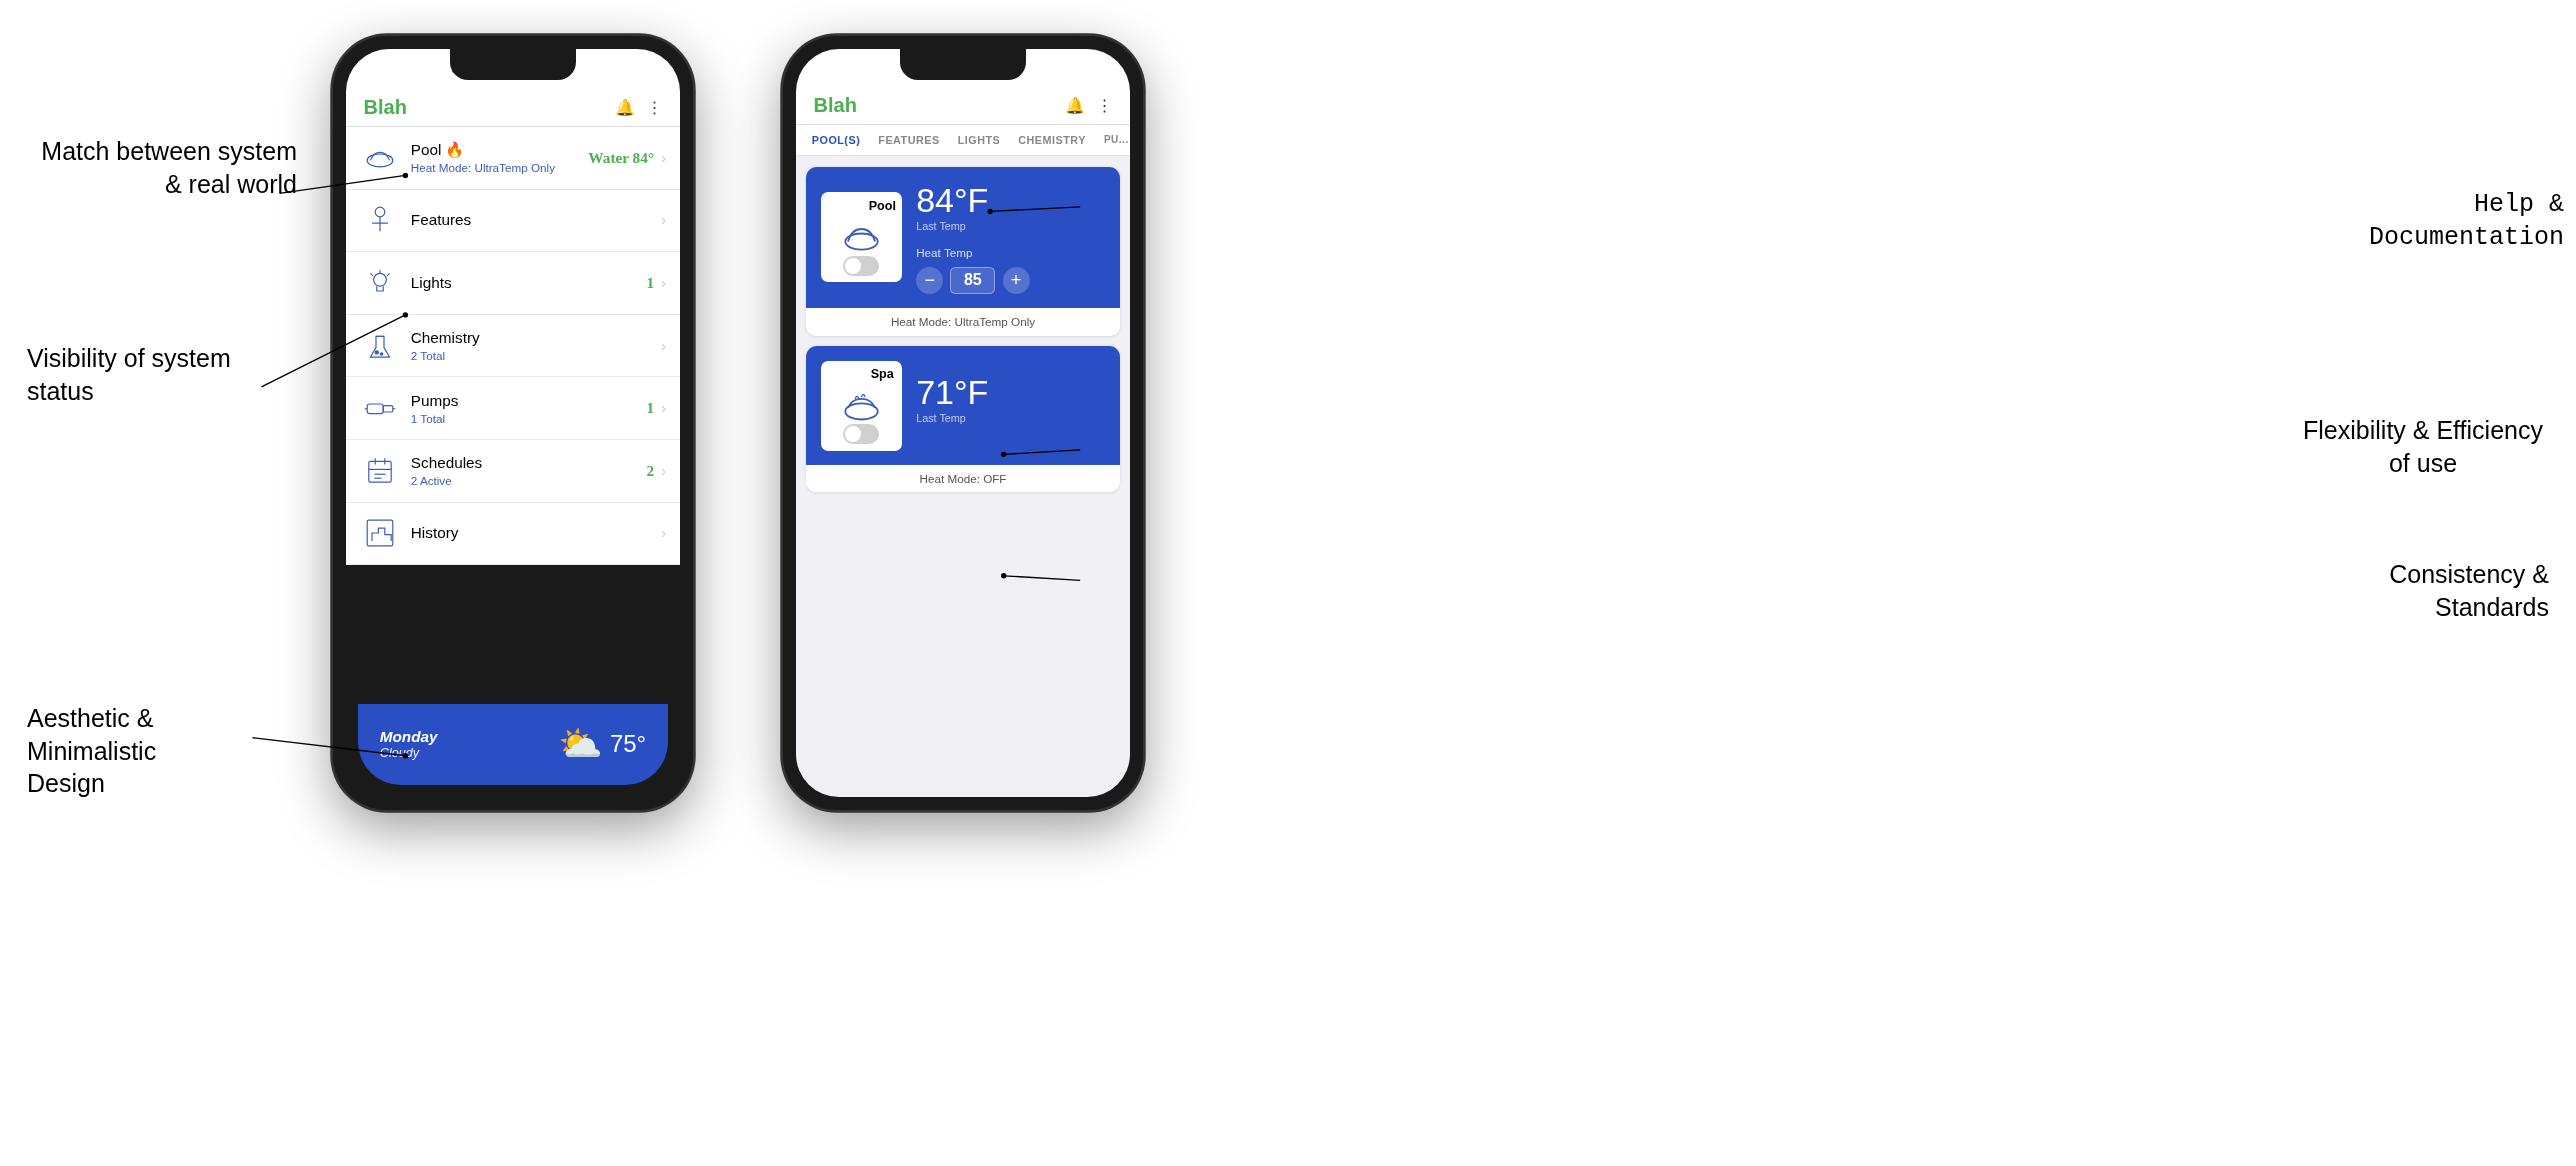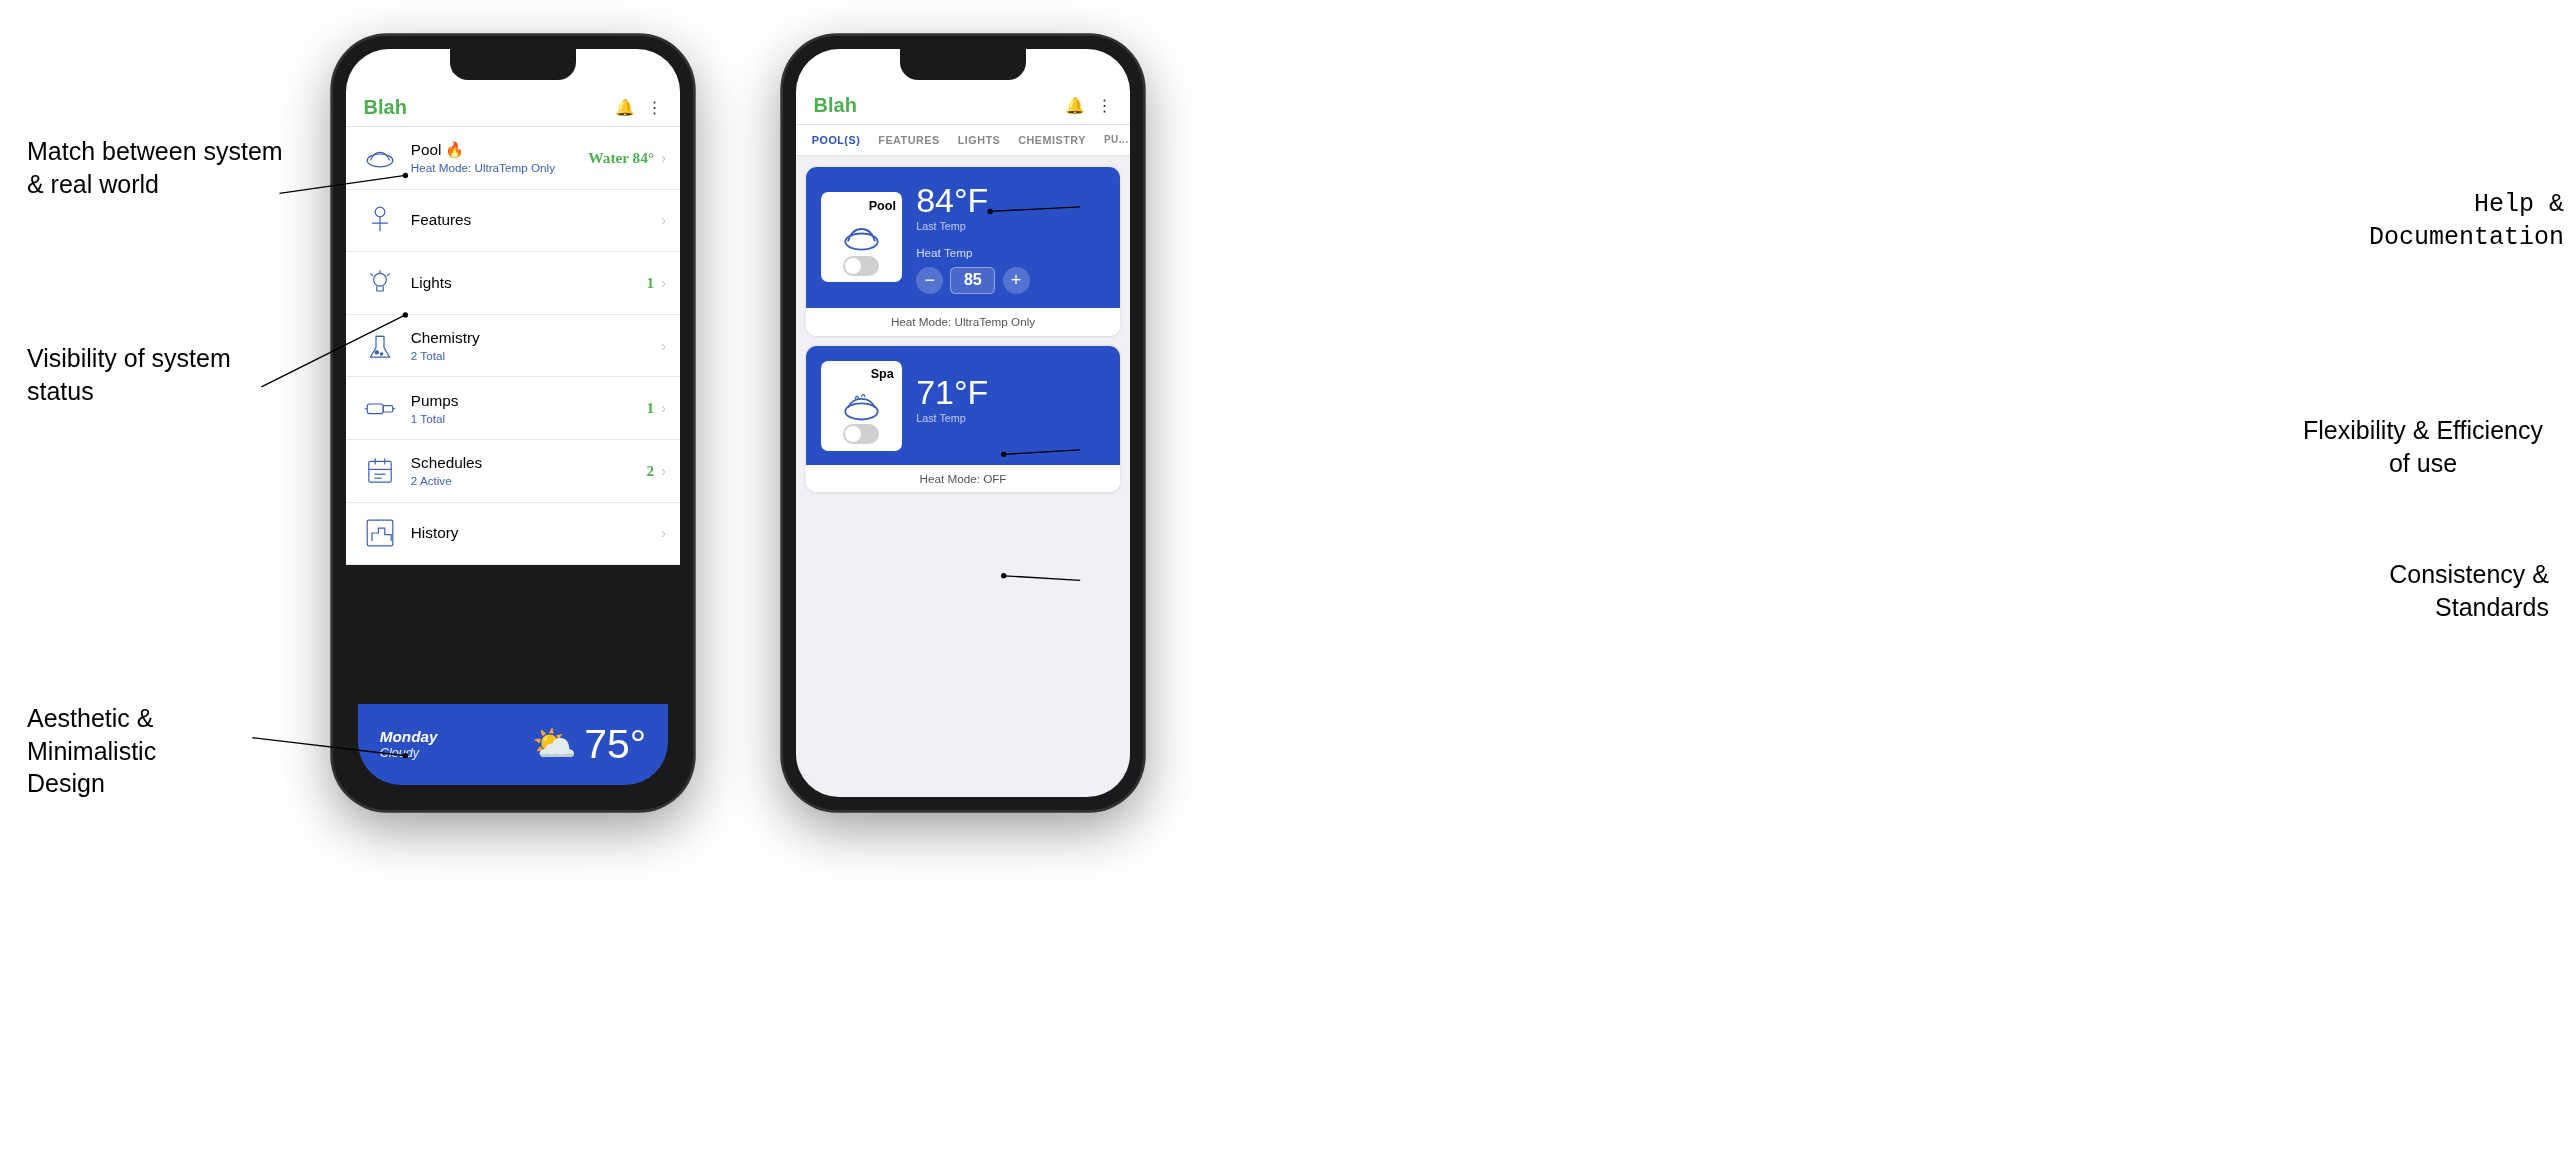--- a/index.html
+++ b/index.html
@@ -160,21 +160,21 @@
     }
     .weather-day {
       font-size: 15.3px;
       font-weight: 700;
     }
     .weather-condition {
       font-size: 12.6px;
       opacity: 0.9;
     }
     .weather-temp {
-      font-size: 41px;
+      font-size: 24px;
       font-weight: 300;
     }
     .weather-icon {
       font-size: 36px;
       margin-right: 7.2px;
     }
 
     
     .tab-bar {
       background: #fff;
@@ -310,20 +310,21 @@
       line-height: 1.3;
     }
 
     
     
     .ann-match {
       position: absolute;
       top: 135px;
       left: 27px;
       width: 270px;
+      text-align: right;
     }
     
     .ann-visibility {
       position: absolute;
       top: 342px;
       left: 27px;
       width: 234px;
     }
     
     .ann-aesthetic {

